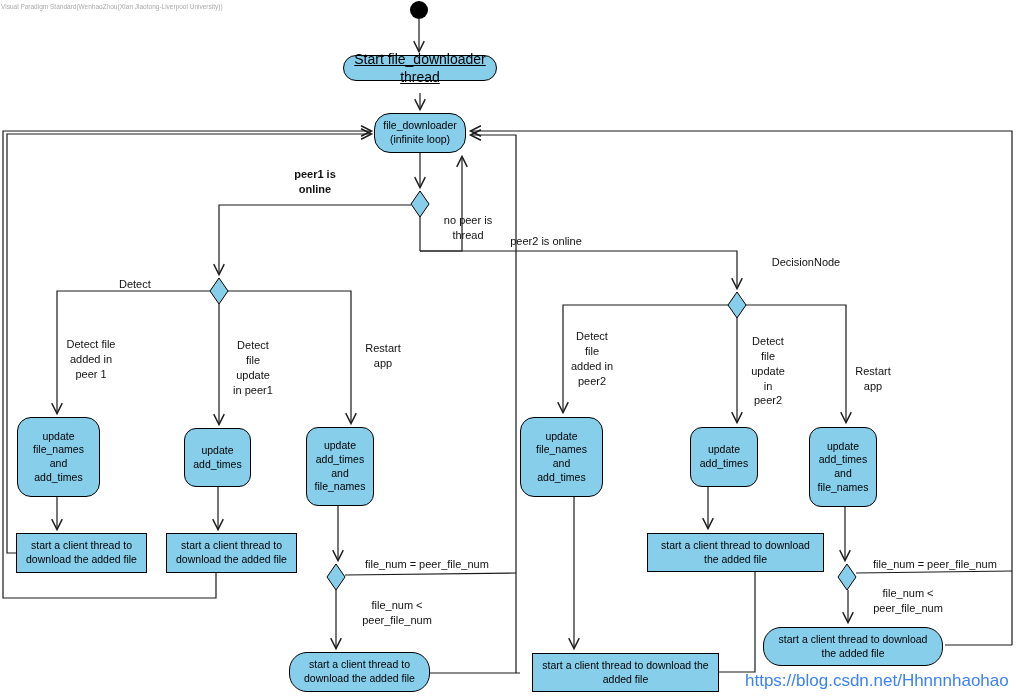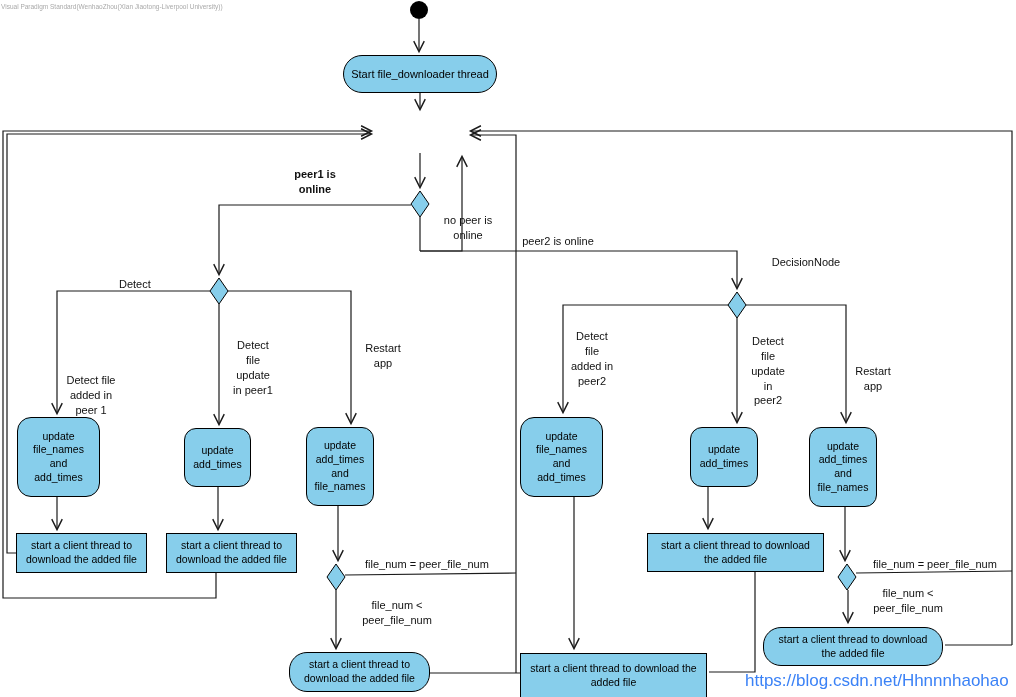--- a/index.html
+++ b/index.html
@@ -100,22 +100,24 @@
     <polygon points="420,191 429,204 420,217 411,204" fill="#87CEEB" stroke="#000" stroke-width="1"></polygon>
     <polygon points="219,278 228,291 219,304 210,291" fill="#87CEEB" stroke="#000" stroke-width="1"></polygon>
     <polygon points="737,292 746,305 737,318 728,305" fill="#87CEEB" stroke="#000" stroke-width="1"></polygon>
     <polygon points="336,564 345,577 336,590 327,577" fill="#87CEEB" stroke="#000" stroke-width="1"></polygon>
     <polygon points="847,564 856,577 847,590 838,577" fill="#87CEEB" stroke="#000" stroke-width="1"></polygon>
   </svg>
 
   <div class="wm-top">Visual Paradigm Standard(WenhaoZhou(XIan Jiaotong-Liverpool University))</div>
   <div class="wm-bottom">https://blog.csdn.net/Hhnnnhaohao</div>
 
-  <div class="node action" style="left:343px;top:55px;width:154px;height:38px;border-radius:19px;font-size:11px;">Start file_downloader thread</div>
-
+  <div class="node action" style="left:343px;top:55px;width:154px;height:26px;border-radius:19px;font-size:14px;text-decoration:underline;">Start file_downloader thread</div>
+
+  <div class="node action" style="left:374px;top:113px;width:92px;height:40px;border-radius:16px;">file_downloader
+(infinite loop)</div>
 
   <div class="node action" style="left:17px;top:417px;width:83px;height:80px;">update
 file_names
 and
 add_times</div>
 
   <div class="node action" style="left:184px;top:428px;width:67px;height:59px;border-radius:12px;">update
 add_times</div>
 
   <div class="node action" style="left:306px;top:427px;width:68px;height:79px;border-radius:12px;">update
@@ -138,42 +140,42 @@
 add_times</div>
 
   <div class="node action" style="left:690px;top:427px;width:68px;height:60px;border-radius:12px;">update
 add_times</div>
 
   <div class="node action" style="left:809px;top:427px;width:68px;height:80px;border-radius:12px;">update
 add_times
 and
 file_names</div>
 
-  <div class="node rect" style="left:520px;top:653px;width:187px;height:45px;">start a client thread to download the
+  <div class="node rect" style="left:532px;top:653px;width:187px;height:39px;">start a client thread to download the
 added file</div>
 
   <div class="node rect" style="left:647px;top:533px;width:177px;height:39px;">start a client thread to download
 the added file</div>
 
   <div class="node action" style="left:763px;top:627px;width:180px;height:39px;border-radius:18px;">start a client thread to download
 the added file</div>
 
   <div class="lbl" style="left:280px;top:167px;width:70px;font-weight:bold;">peer1 is
 online</div>
 
   <div class="lbl" style="left:433px;top:213px;width:70px;">no peer is
-online</div>
-
-  <div class="lbl" style="left:520px;top:234px;width:76px;text-align:center;">peer2 is online</div>
+thread</div>
+
+  <div class="lbl" style="left:508px;top:234px;width:76px;text-align:center;">peer2 is online</div>
 
   <div class="lbl" style="left:764px;top:255px;width:84px;">DecisionNode</div>
 
   <div class="lbl left" style="left:119px;top:277px;width:40px;">Detect</div>
 
-  <div class="lbl" style="left:61px;top:337px;width:60px;margin-top:36px;">Detect file
+  <div class="lbl" style="left:61px;top:337px;width:60px;">Detect file
 added in
 peer 1</div>
 
   <div class="lbl" style="left:223px;top:338px;width:60px;">Detect
 file
 update
 in peer1</div>
 
   <div class="lbl" style="left:358px;top:341px;width:50px;">Restart
 app</div>

